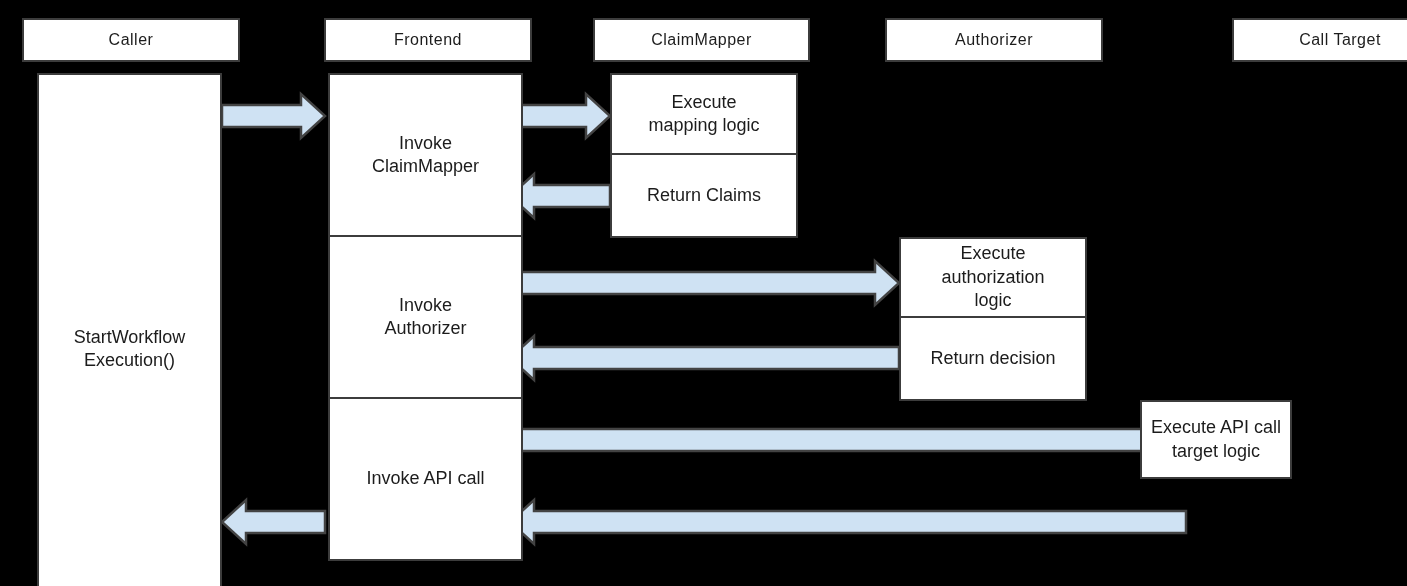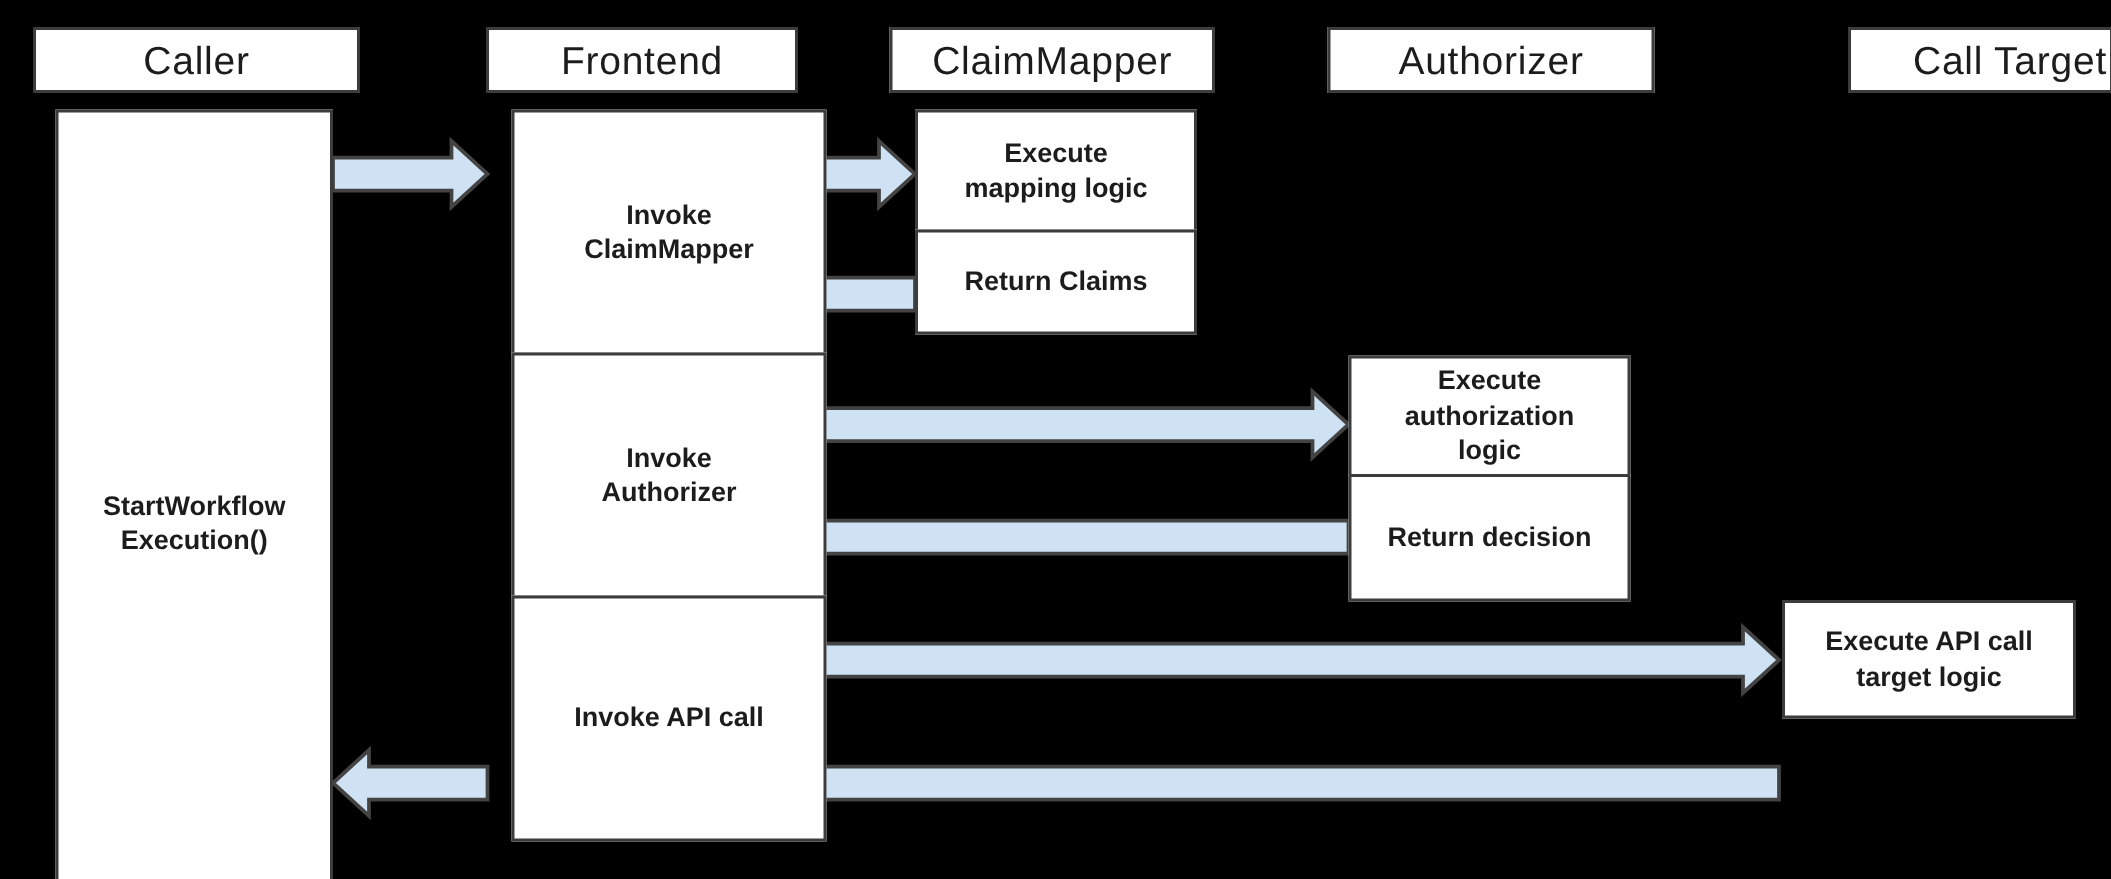--- a/index.html
+++ b/index.html
@@ -19,31 +19,31 @@
     overflow:hidden;
   }
   .arrows{position:absolute;left:0;top:0;width:1407px;height:586px;}
   .arrows polygon{fill:var(--arrow-fill);stroke:var(--arrow-outline);stroke-width:2.5;stroke-linejoin:miter;}
   .hdr{
     position:absolute;top:18px;height:44px;
     background:var(--box-fill);
     border:2px solid var(--box-border);
     box-sizing:border-box;
     display:flex;align-items:center;justify-content:center;
-    font-size:26px;font-weight:400;letter-spacing:0.5px;
+    font-size:16px;font-weight:400;letter-spacing:0.5px;
     color:var(--text);
   }
   .act{position:absolute;display:flex;flex-direction:column;}
   .seg{
     background:var(--box-fill);
     border:2px solid var(--box-border);
     box-sizing:border-box;
     display:flex;align-items:center;justify-content:center;
     text-align:center;
-    font-size:18px;font-weight:700;line-height:1.3;
+    font-size:18px;font-weight:400;line-height:1.3;
     color:var(--text);
     white-space:pre-line;
   }
   .seg + .seg{margin-top:-2px;}
 </style>
 </head>
 <body>
 
 <div class="canvas">
 
@@ -62,39 +62,39 @@
   <div class="hdr" style="left:324px;width:208px">Frontend</div>
   <div class="hdr" style="left:593px;width:217px">ClaimMapper</div>
   <div class="hdr" style="left:885px;width:218px">Authorizer</div>
   <div class="hdr" style="left:1232px;width:216px">Call Target</div>
 
   <div class="act" style="left:37px;top:73px;width:185px">
     <div class="seg" style="height:552px">StartWorkflow
 Execution()</div>
   </div>
 
-  <div class="act" style="left:341px;top:73px;width:210px">
+  <div class="act" style="left:328px;top:73px;width:195px">
     <div class="seg" style="height:164px">Invoke
 ClaimMapper</div>
     <div class="seg" style="height:164px">Invoke
 Authorizer</div>
     <div class="seg" style="height:164px">Invoke API call</div>
   </div>
 
   <div class="act" style="left:610px;top:73px;width:188px">
     <div class="seg" style="height:82px">Execute
 mapping logic</div>
-    <div class="seg" style="height:70px">Return Claims</div>
+    <div class="seg" style="height:85px">Return Claims</div>
   </div>
 
   <div class="act" style="left:899px;top:237px;width:188px">
     <div class="seg" style="height:81px">Execute
 authorization
 logic</div>
     <div class="seg" style="height:85px">Return decision</div>
   </div>
 
-  <div class="act" style="left:1188px;top:400px;width:196px">
+  <div class="act" style="left:1140px;top:400px;width:152px">
     <div class="seg" style="height:79px">Execute API call
 target logic</div>
   </div>
 
 </div>
 
 </body></html>

